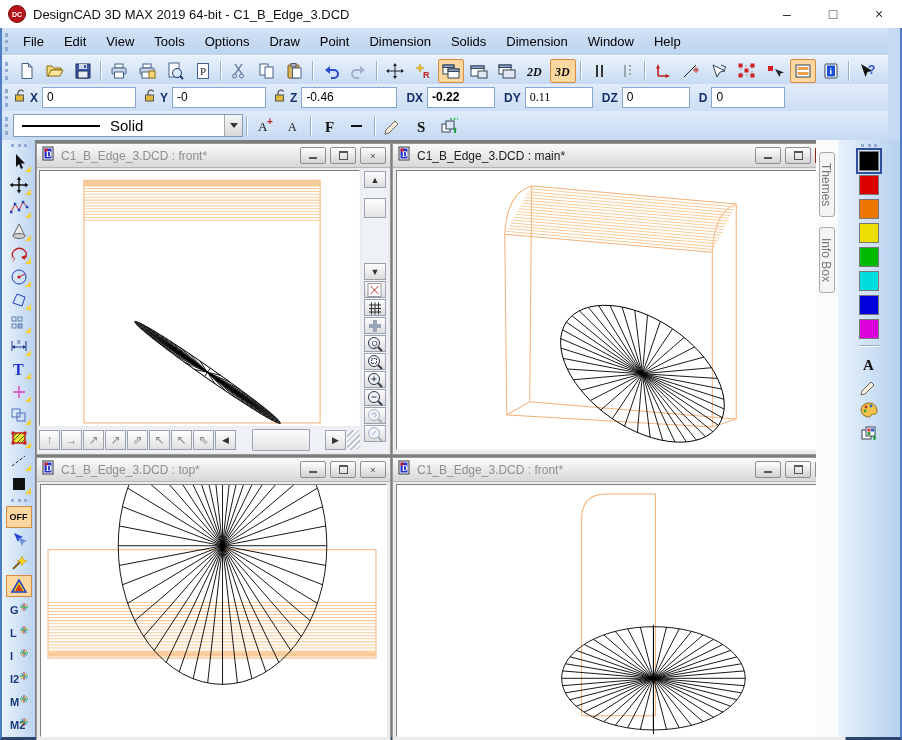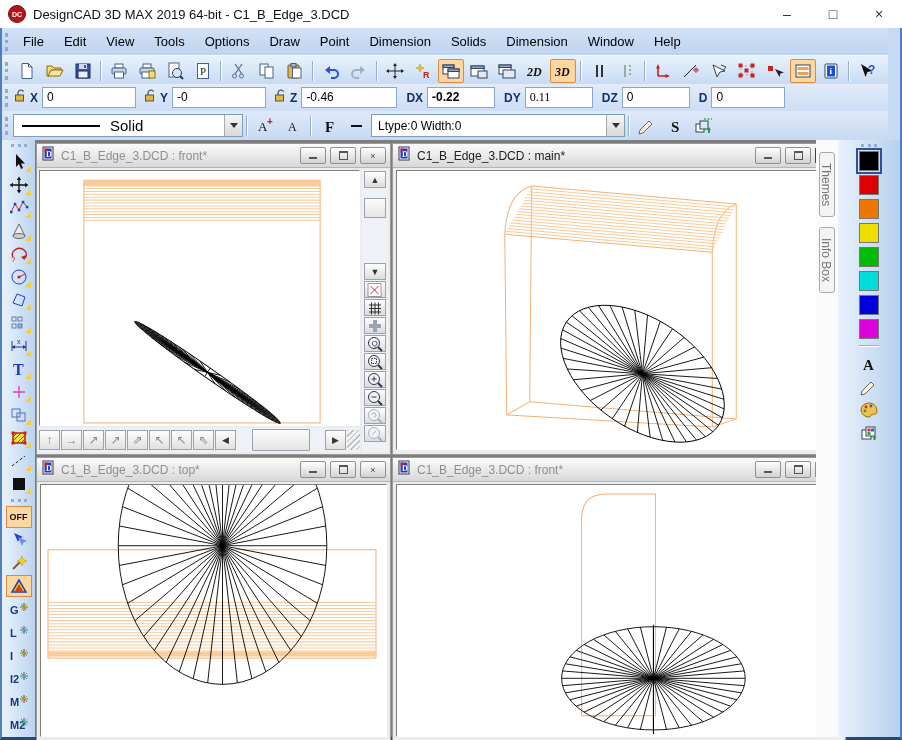--- a/index.html
+++ b/index.html
@@ -365,26 +365,20 @@
         <div class="sep"></div>
         <div class="tbtn">
           <svg width="20" height="18" viewBox="0 0 20 18">
             <text x="6" y="14.5" font-size="15" font-family="Liberation Serif,serif" font-weight="bold" fill="#111">F</text>
           </svg>
         </div>
         <div class="tbtn">
           <svg width="20" height="18" viewBox="0 0 20 18">
             <line x1="4" y1="9" x2="15" y2="9" stroke="#111" stroke-width="2"></line>
           </svg>
-        </div>
-        <div class="combo" style="width: 252px;">
-          <span class="lttext">Ltype:0  Width:0</span>
-          <span class="arrowbtn">
-            <span class="caret"></span>
-          </span>
         </div>
         <div class="sep"></div>
         <div class="tbtn">
           <svg width="20" height="18" viewBox="0 0 20 18">
             <path d="M3 13l9-9 3 3-9 9-4 1z" fill="#f8f0d8" stroke="#666"></path>
             <path d="M12 4l3 3" stroke="#666"></path>
           </svg>
         </div>
         <div class="tbtn">
           <svg width="20" height="18" viewBox="0 0 20 18">

